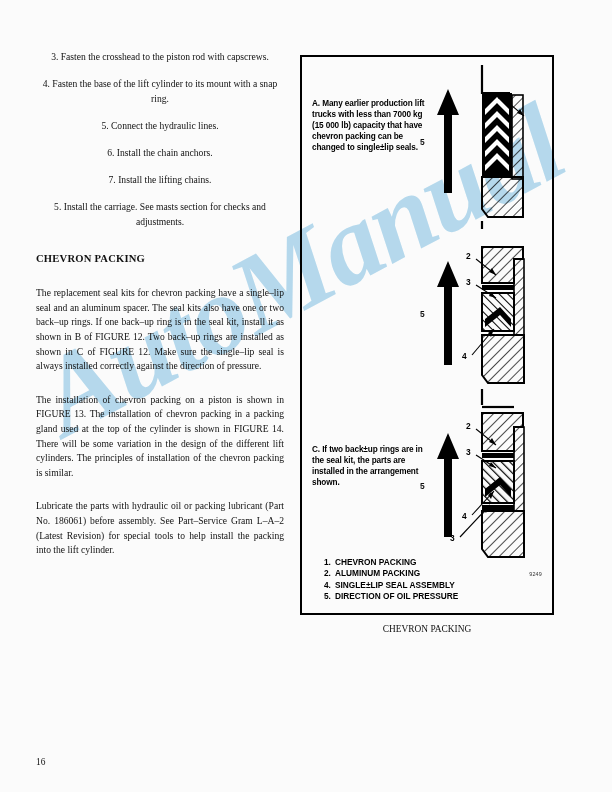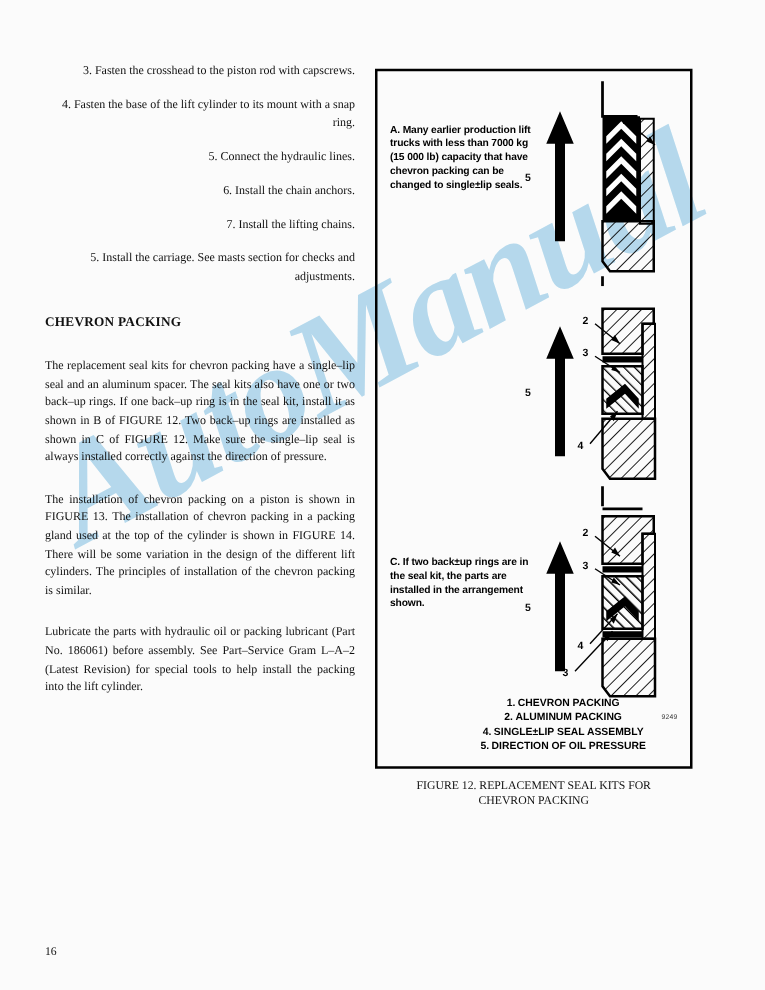--- a/index.html
+++ b/index.html
@@ -51,21 +51,21 @@
   .left-col {
     position: absolute;
     left: 36px;
     top: 50px;
     width: 248px;
     z-index: 8;
   }
   .step {
     font-size: 9.6px;
     line-height: 14.6px;
-    text-align: right;
+    text-align: center;
     margin: 0 0 12.5px 0;
   }
   .section-head {
     font-size: 10.6px;
     line-height: 15px;
     margin: 22px 0 20px 0;
     letter-spacing: .2px;
   }
   .body-para {
     font-size: 9.6px;
@@ -139,24 +139,23 @@
     position: absolute;
     font-family: "Liberation Sans", sans-serif;
     font-weight: bold;
     font-size: 8.4px;
     color: #000;
   }
 
   
   .legend {
     position: absolute;
-    left: 40px;
+    left: 22px;
     bottom: 10px;
     width: 215px;
-    text-align: center;
   }
   .legend-item {
     font-family: "Liberation Sans", sans-serif;
     font-weight: bold;
     font-size: 8.3px;
     line-height: 11.6px;
     color: #000;
     white-space: nowrap;
   }
   .legend-num { display: inline-block; width: 11px; }
@@ -384,20 +383,19 @@
         </div>
         <div class="legend-item">
           <span class="legend-num">5.</span><span>DIRECTION OF OIL PRESSURE</span>
         </div>
       </div>
 
       <div class="fig-code">9249</div>
     </div>
 
     <div class="figure-title">
-      <div>FIGURE 12. REPLACEMENT SEAL KITS FOR</div>
       <div>CHEVRON PACKING</div>
     </div>
   </div>
 
   <div class="page-number">16</div>
 
 </div>
 
 </body></html>

